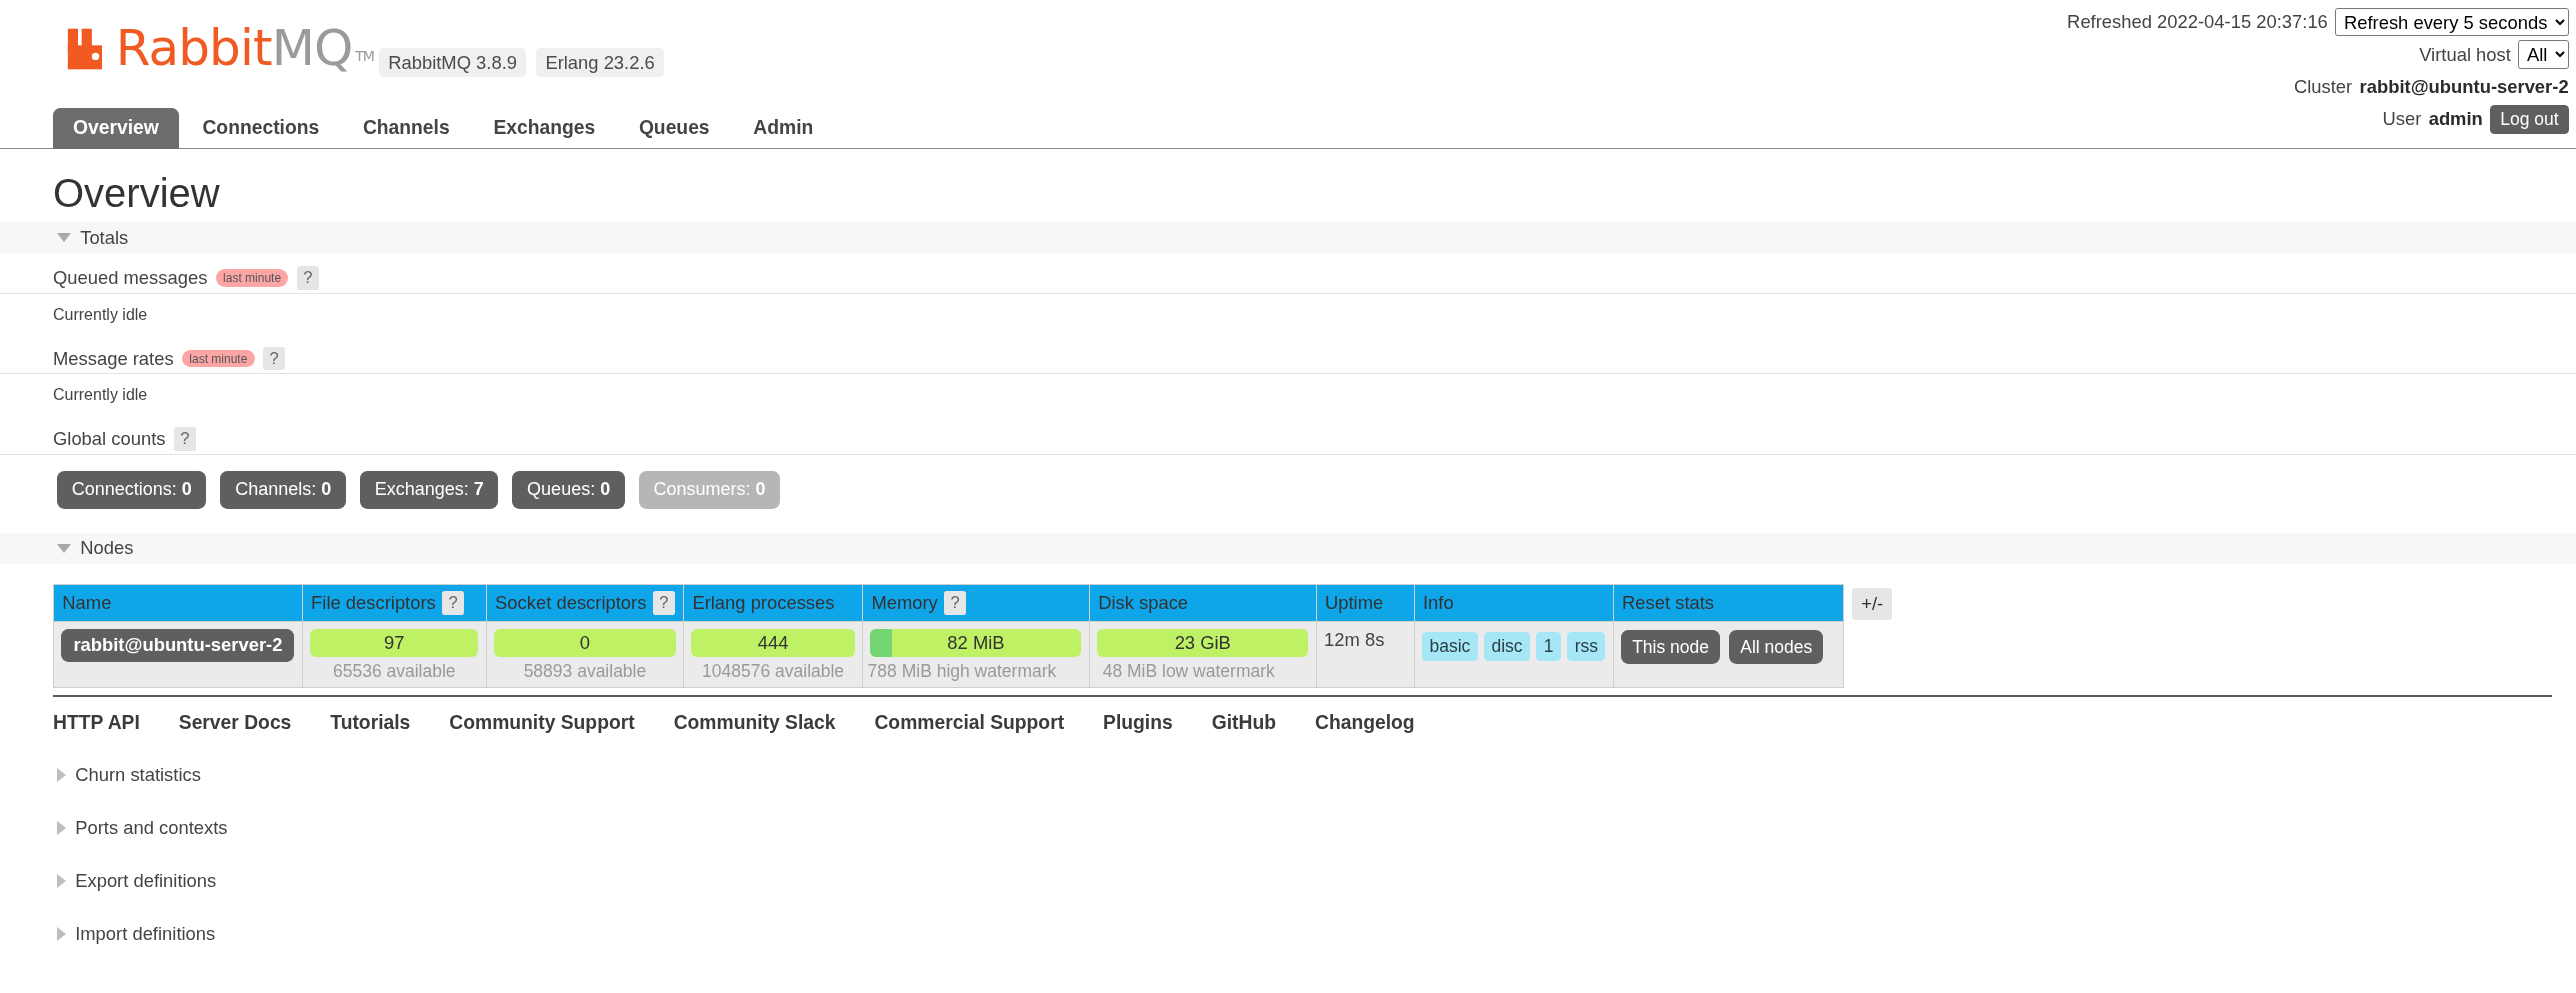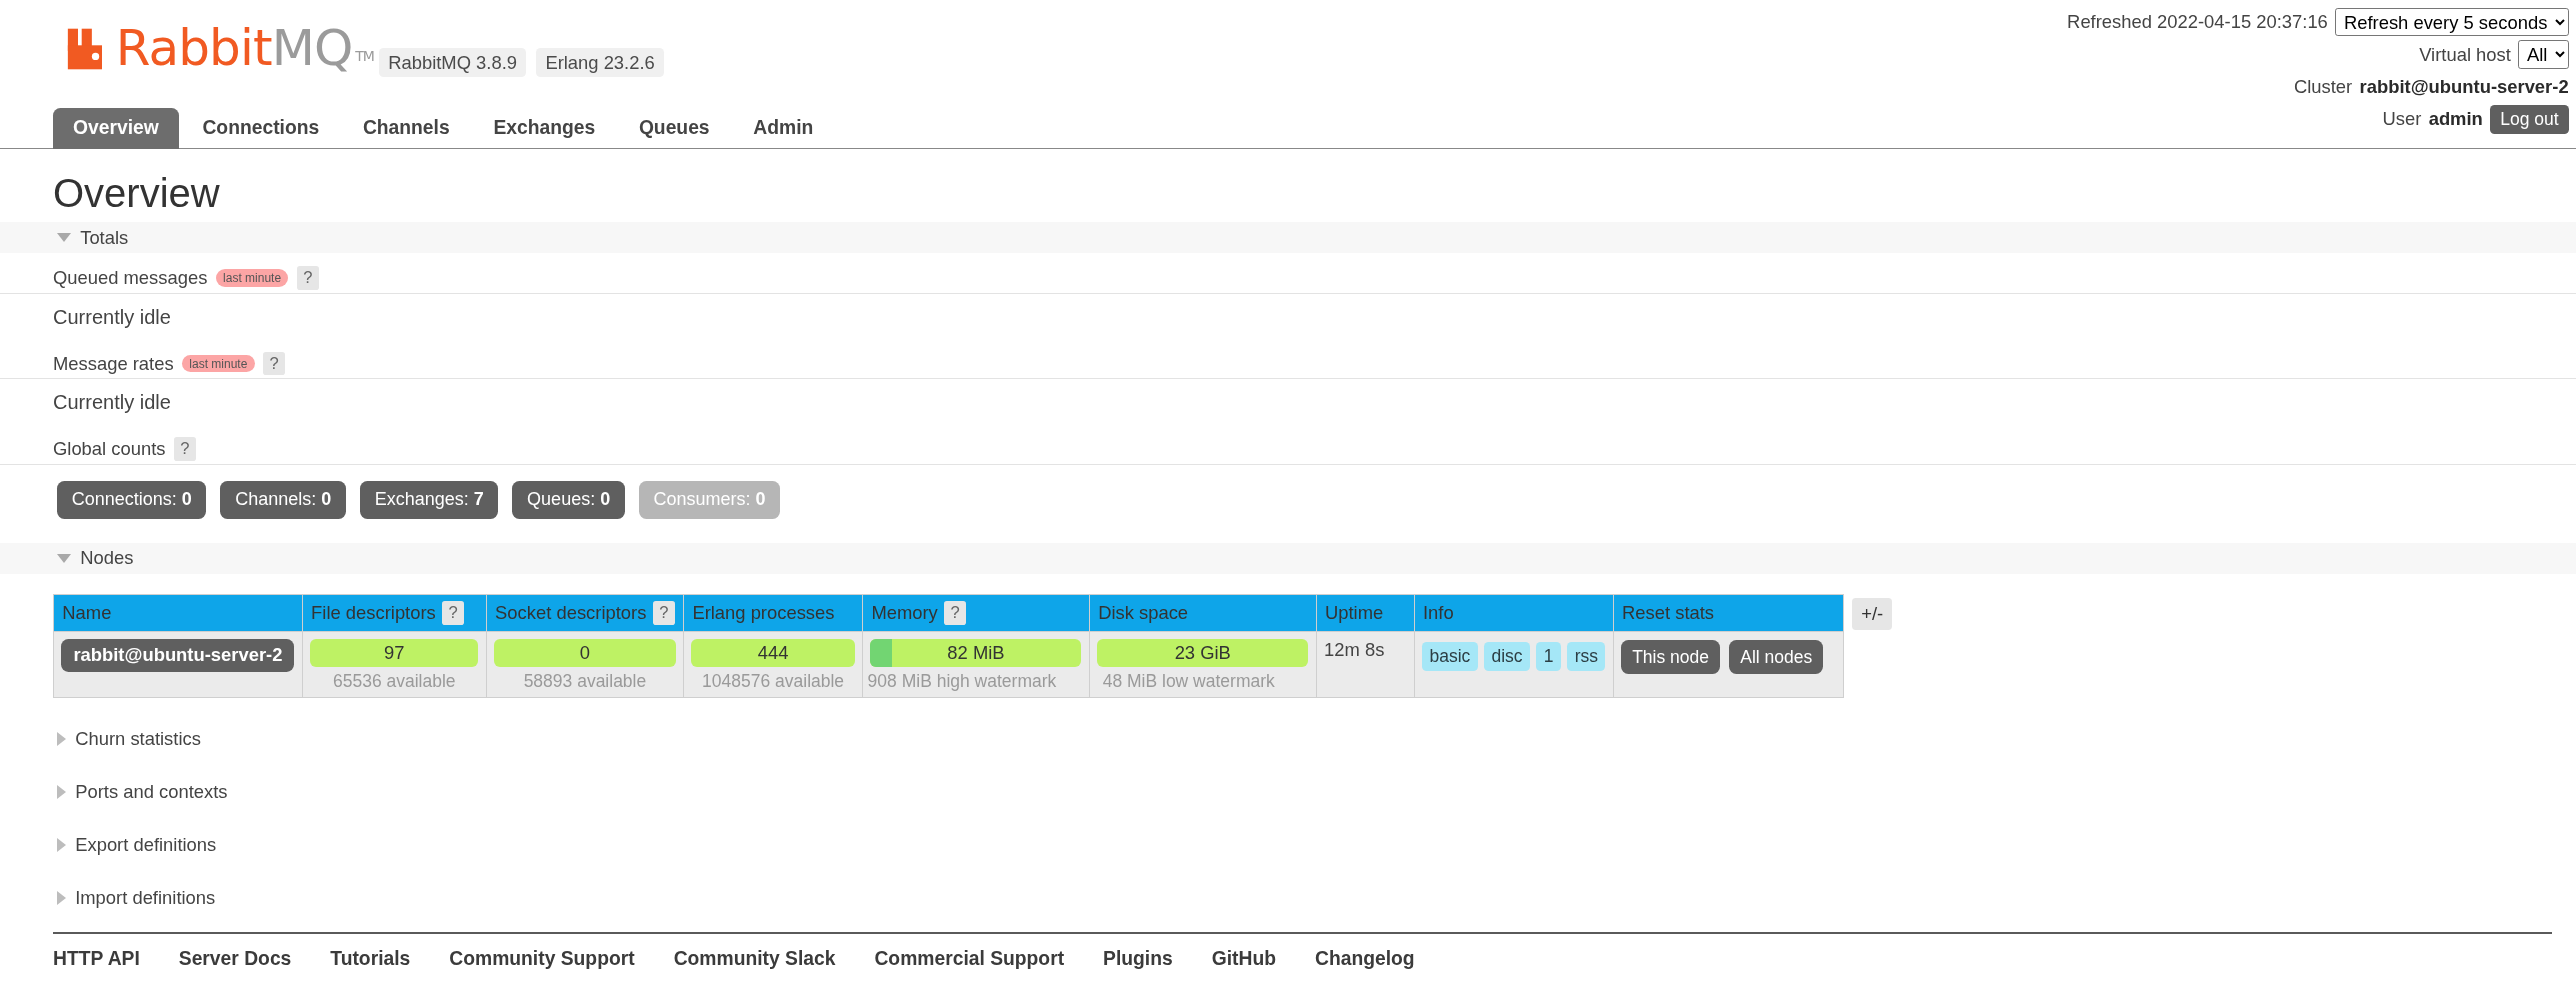--- a/index.html
+++ b/index.html
@@ -100,21 +100,21 @@
     border-bottom: 0.9px solid #e3e3e3; width: 2576px;
   }
   .pill-gray {
     background: #fca5a5; color: #555; border-radius: 12px;
     padding: 1.8px 7.4px; font-size: 12px; cursor: pointer;
   }
   .pill-help {
     background: #e6e6e6; color: #666; border-radius: 2.8px;
     padding: 1.8px 6.4px; font-size: 16.6px; cursor: pointer;
   }
-  .idle-text { font-size: 20px; color: #444; padding: 12px 0 10px 53px; }
+  .idle-text { font-size: 16px; color: #444; padding: 12px 0 10px 53px; }
 
   .counts-row { display: flex; gap: 14px; padding: 16.6px 0 0 57px; }
   .count-badge {
     background: #5f5f5f; color: #ffffff; border-radius: 7.4px;
     padding: 8.3px 14.7px; font-size: 18px; cursor: pointer; white-space: nowrap;
   }
   .count-badge.muted { background: #b6b6b6; }
   .count-badge b { font-weight: bold; }
 
   
@@ -401,21 +401,21 @@
               <div class="bar">
                 <span>444</span>
               </div>
               <div class="sub">1048576 available</div>
             </td>
             <td>
               <div class="bar">
                 <div class="fill" id="memory-fill" style="width: 10%;"></div>
                 <span>82 MiB</span>
               </div>
-              <div class="sub overflow">908 MiB high watermark</div>
+              <div class="sub overflow">788 MiB high watermark</div>
             </td>
             <td>
               <div class="bar">
                 <span>23 GiB</span>
               </div>
               <div class="sub overflow">48 MiB low watermark</div>
             </td>
             <td class="uptime-cell">12m 8s</td>
             <td>
               <div class="info-badges">
@@ -428,51 +428,51 @@
             <td>
               <div class="reset-btns">
                 <button class="reset-btn">This node</button>
                 <button class="reset-btn">All nodes</button>
               </div>
             </td>
           </tr>
         </tbody>
       </table>
       <span class="plusminus">+/-</span>
-    </div>
-
-    <div style="margin-top:14.7px;">
-      <div class="collapsed-section">
-        <span class="tri tri-right"></span>
-        <span class="section-title">Churn statistics</span>
-      </div>
-      <div class="collapsed-section">
-        <span class="tri tri-right"></span>
-        <span class="section-title">Ports and contexts</span>
-      </div>
-      <div class="collapsed-section">
-        <span class="tri tri-right"></span>
-        <span class="section-title">Export definitions</span>
-      </div>
-      <div class="collapsed-section">
-        <span class="tri tri-right"></span>
-        <span class="section-title">Import definitions</span>
-      </div>
     </div>
 
     <div id="footer">
       <div class="footer-rule"></div>
       <div class="footer-links">
         <span class="footer-link">HTTP API</span>
         <span class="footer-link">Server Docs</span>
         <span class="footer-link">Tutorials</span>
         <span class="footer-link">Community Support</span>
         <span class="footer-link">Community Slack</span>
         <span class="footer-link">Commercial Support</span>
         <span class="footer-link">Plugins</span>
         <span class="footer-link">GitHub</span>
         <span class="footer-link">Changelog</span>
       </div>
     </div>
 
+    <div style="margin-top:14.7px;">
+      <div class="collapsed-section">
+        <span class="tri tri-right"></span>
+        <span class="section-title">Churn statistics</span>
+      </div>
+      <div class="collapsed-section">
+        <span class="tri tri-right"></span>
+        <span class="section-title">Ports and contexts</span>
+      </div>
+      <div class="collapsed-section">
+        <span class="tri tri-right"></span>
+        <span class="section-title">Export definitions</span>
+      </div>
+      <div class="collapsed-section">
+        <span class="tri tri-right"></span>
+        <span class="section-title">Import definitions</span>
+      </div>
+    </div>
+
   </div>
 </div>
 
 
 </body></html>

